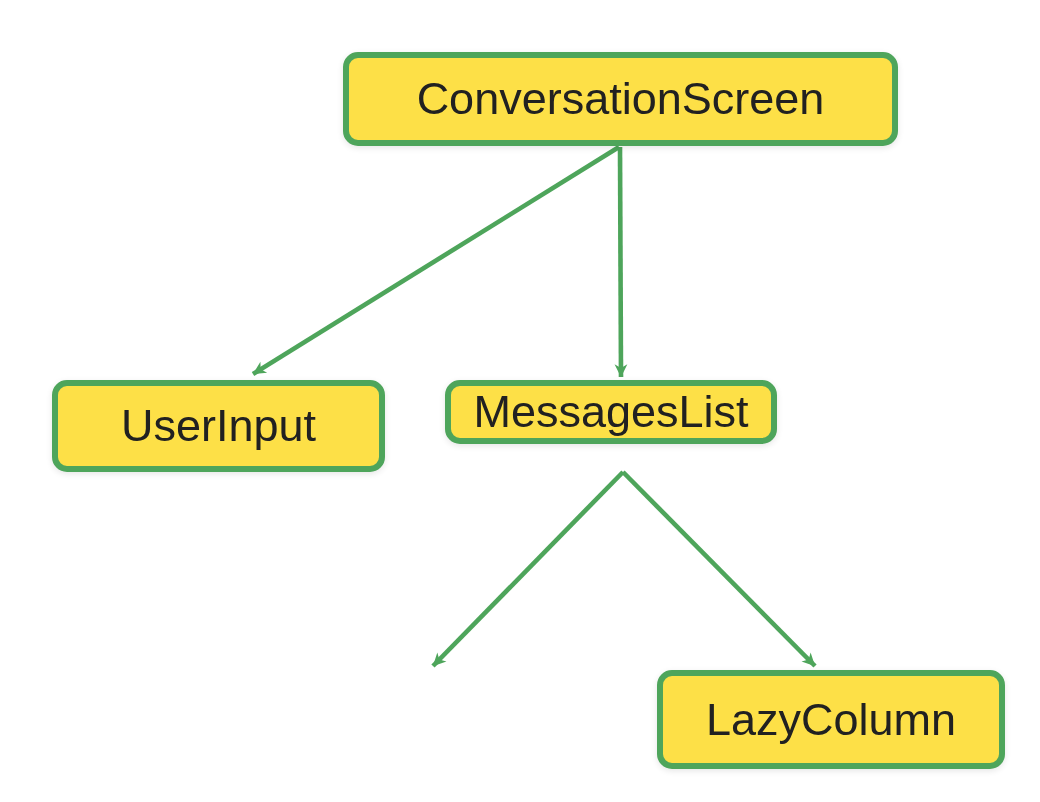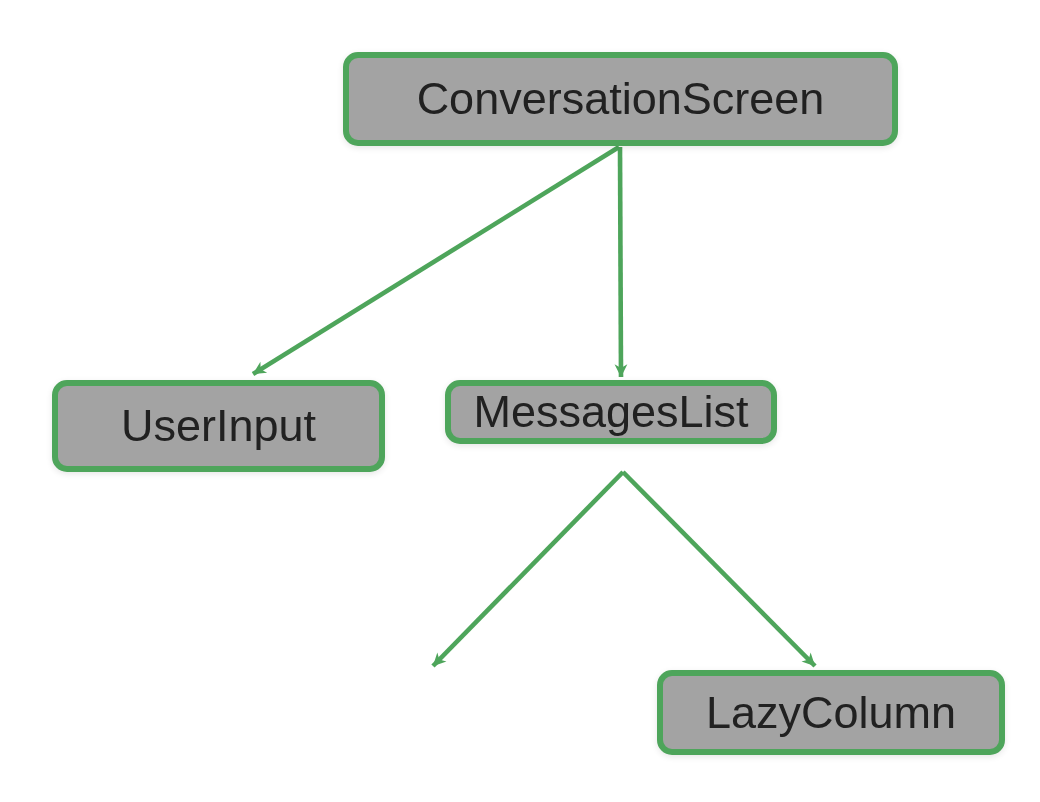--- a/index.html
+++ b/index.html
@@ -25,35 +25,35 @@
   }
   .edges line{
     stroke:var(--green);
     stroke-width:4.6;
   }
   .node{
     position:absolute;
     display:flex;
     align-items:center;
     justify-content:center;
-    background:#a3a3a3;
+    background:#fde047;
     border:6px solid var(--green);
     border-radius:15px;
     color:var(--text);
     font-size:45px;
     font-weight:400;
     letter-spacing:0px;
     white-space:nowrap;
     box-shadow:0 2px 6px rgba(0,0,0,0.10);
   }
   .node-conversation-screen{left:343px;top:52px;width:555px;height:94px;}
   .node-user-input        {left:52px;top:380px;width:333px;height:92px;}
   .node-messages-list     {left:445px;top:380px;width:332px;height:64px;}
   .node-button            {left:240px;top:670px;width:337px;height:95px;}
-  .node-lazy-column       {left:657px;top:670px;width:348px;height:85px;}
+  .node-lazy-column       {left:657px;top:670px;width:348px;height:99px;}
 </style>
 </head>
 <body>
 
 <div class="canvas">
 
   <svg class="edges" viewBox="0 0 1040 802" xmlns="http://www.w3.org/2000/svg" aria-hidden="true">
     <defs>
       <marker id="arrowhead" markerUnits="userSpaceOnUse" markerWidth="22" markerHeight="20" refX="13.2" refY="7" orient="auto">
         <path d="M0.5,0.6 L13.4,7 L0.5,13.4 L4.2,7 Z" fill="var(--green)"></path>

